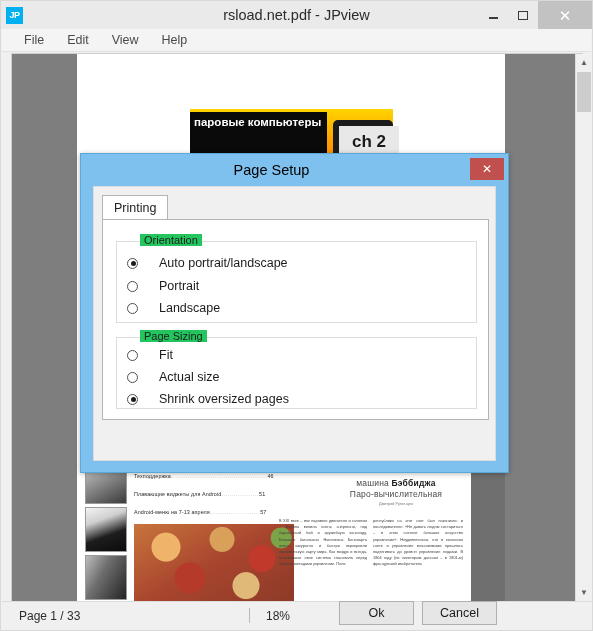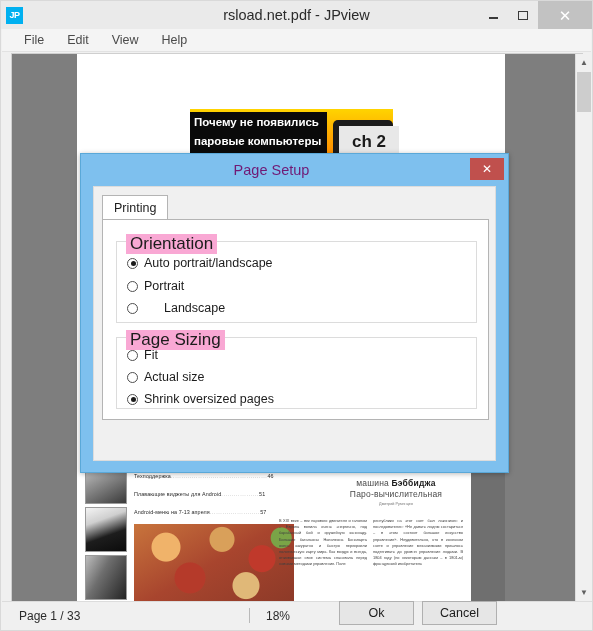--- a/index.html
+++ b/index.html
@@ -218,21 +218,21 @@
   
   #dialog{
     position:absolute; left:79px; top:152px; width:429px; height:320px;
     background:#7ec0ee;
     border:1px solid #5aa8d8;
     box-shadow:0 1px 5px rgba(0,0,0,0.28);
   }
   #dlg-title{
     position:absolute; left:0; top:0; width:381px; height:32px;
     line-height:32px; text-align:center;
-    font-size:14.5px; color:#701a75;
+    font-size:14.5px; color:#000000;
   }
   #dlg-close{
     position:absolute; right:4px; top:4px; width:34px; height:22px;
     background:#c0504d; color:#ffffff;
     display:flex; align-items:center; justify-content:center;
     font-size:12px;
   }
   #dlg-body{
     position:absolute; left:12px; top:32px; width:403px; height:275px;
     background:#f0f0f0; border:1px solid #dcdcdc;
@@ -251,42 +251,42 @@
   }
   #tab-panel{
     position:absolute; left:8px; top:32px; width:387px; height:201px;
     background:#ffffff; border:1px solid #b4b4b4;
   }
 
   .groupbox{
     position:absolute; border:1px solid #dcdcdc;
   }
   .group-label{
-    position:absolute; top:-8px; left:9px;
-    background:#f9a8d4; padding:0 4px;
-    font-size:17px; color:#1c1c1c;
+    position:absolute; top:-8px; left:23px;
+    background:#22c55e; padding:0 4px;
+    font-size:11px; color:#1c1c1c;
   }
   #group-orientation{ left:13px; top:21px; width:361px; height:82px; }
   #group-sizing{ left:13px; top:117px; width:361px; height:72px; }
 
   .radio-row{
     position:absolute; left:10px;
     display:flex; align-items:center;
   }
   .radio{
     width:11px; height:11px; border-radius:50%;
     border:1px solid #4f4f4f; background:#ffffff;
     position:relative; flex:0 0 auto;
   }
   .radio.checked::after{
     content:""; position:absolute; left:2.5px; top:2.5px;
     width:5px; height:5px; border-radius:50%; background:#1c1c1c;
   }
   .radio-label{
-    font-size:12.5px; color:#1c1c1c; margin-left:6px; white-space:nowrap;
+    font-size:12.5px; color:#1c1c1c; margin-left:21px; white-space:nowrap;
   }
 
   .dlg-btn{
     position:absolute; top:433px; height:24px; width:75px;
     background:#e6e6e6; border:1px solid #b0b0b0;
     font-size:12.5px; color:#1c1c1c;
     display:flex; align-items:center; justify-content:center;margin-top:14px;
   }
 </style>
 </head>
@@ -315,21 +315,20 @@
     <div class="menu-item">Help</div>
   </div>
 
   <div id="viewer">
     <div id="page-canvas">
 
       <div id="pdf-page">
 
         <div id="cover-yellow"></div>
         <div id="cover-headline">
-          <div>Почему не появились</div>
           <div>паровые компьютеры</div>
         </div>
         <div id="cover-device"></div>
         <div id="cover-device-screen">ch 2</div>
 
         <div id="toc-area">
 
           <div id="thumb-col">
             <div class="thumb t1"></div>
             <div class="thumb t2"></div>
@@ -394,21 +393,21 @@
           <div class="group-label">Orientation</div>
 
           <div class="radio-row" style="top:14px;">
             <span class="radio checked"></span>
             <span class="radio-label">Auto portrait/landscape</span>
           </div>
           <div class="radio-row" style="top:37px;">
             <span class="radio"></span>
             <span class="radio-label">Portrait</span>
           </div>
-          <div class="radio-row" style="top:59px;gap:20px;">
+          <div class="radio-row" style="top:59px;">
             <span class="radio"></span>
             <span class="radio-label">Landscape</span>
           </div>
         </div>
 
         <div class="groupbox" id="group-sizing">
           <div class="group-label">Page Sizing</div>
 
           <div class="radio-row" style="top:10px;">
             <span class="radio"></span>

